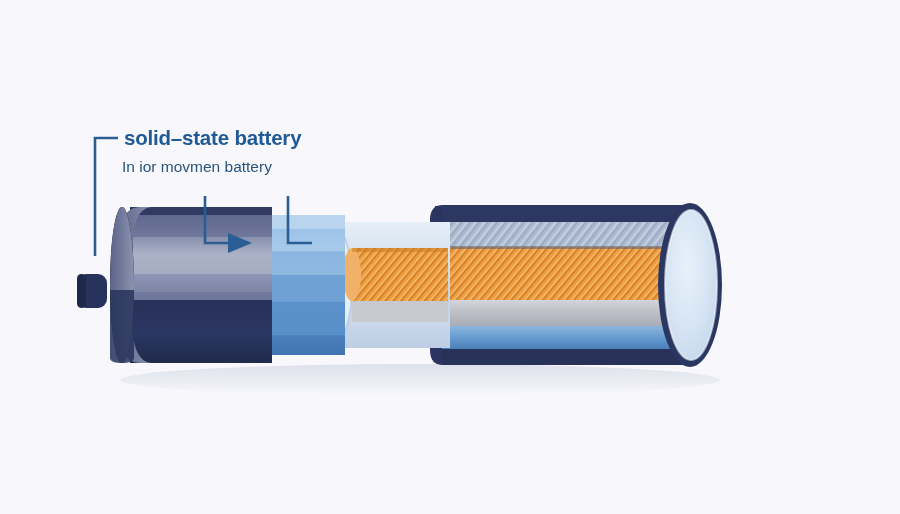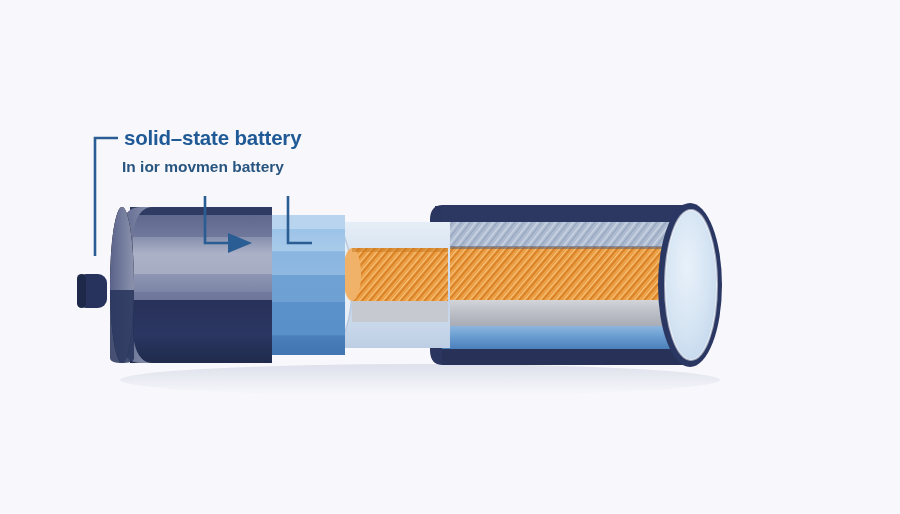--- a/index.html
+++ b/index.html
@@ -42,21 +42,21 @@
     letter-spacing: -0.2px;
     color: #1f5a96;
     white-space: nowrap;
     font-family: "Liberation Sans", sans-serif;
   }
   .label-sub {
     position: absolute;
     left: 122px;
     top: 158px;
     font-size: 15.5px;
-    font-weight: bold;
+    font-weight: normal;
     color: #28557f;
     white-space: nowrap;
     font-family: "Liberation Sans", sans-serif;
   }
 </style>
 </head>
 <body>
 
 <div id="stage">
 

